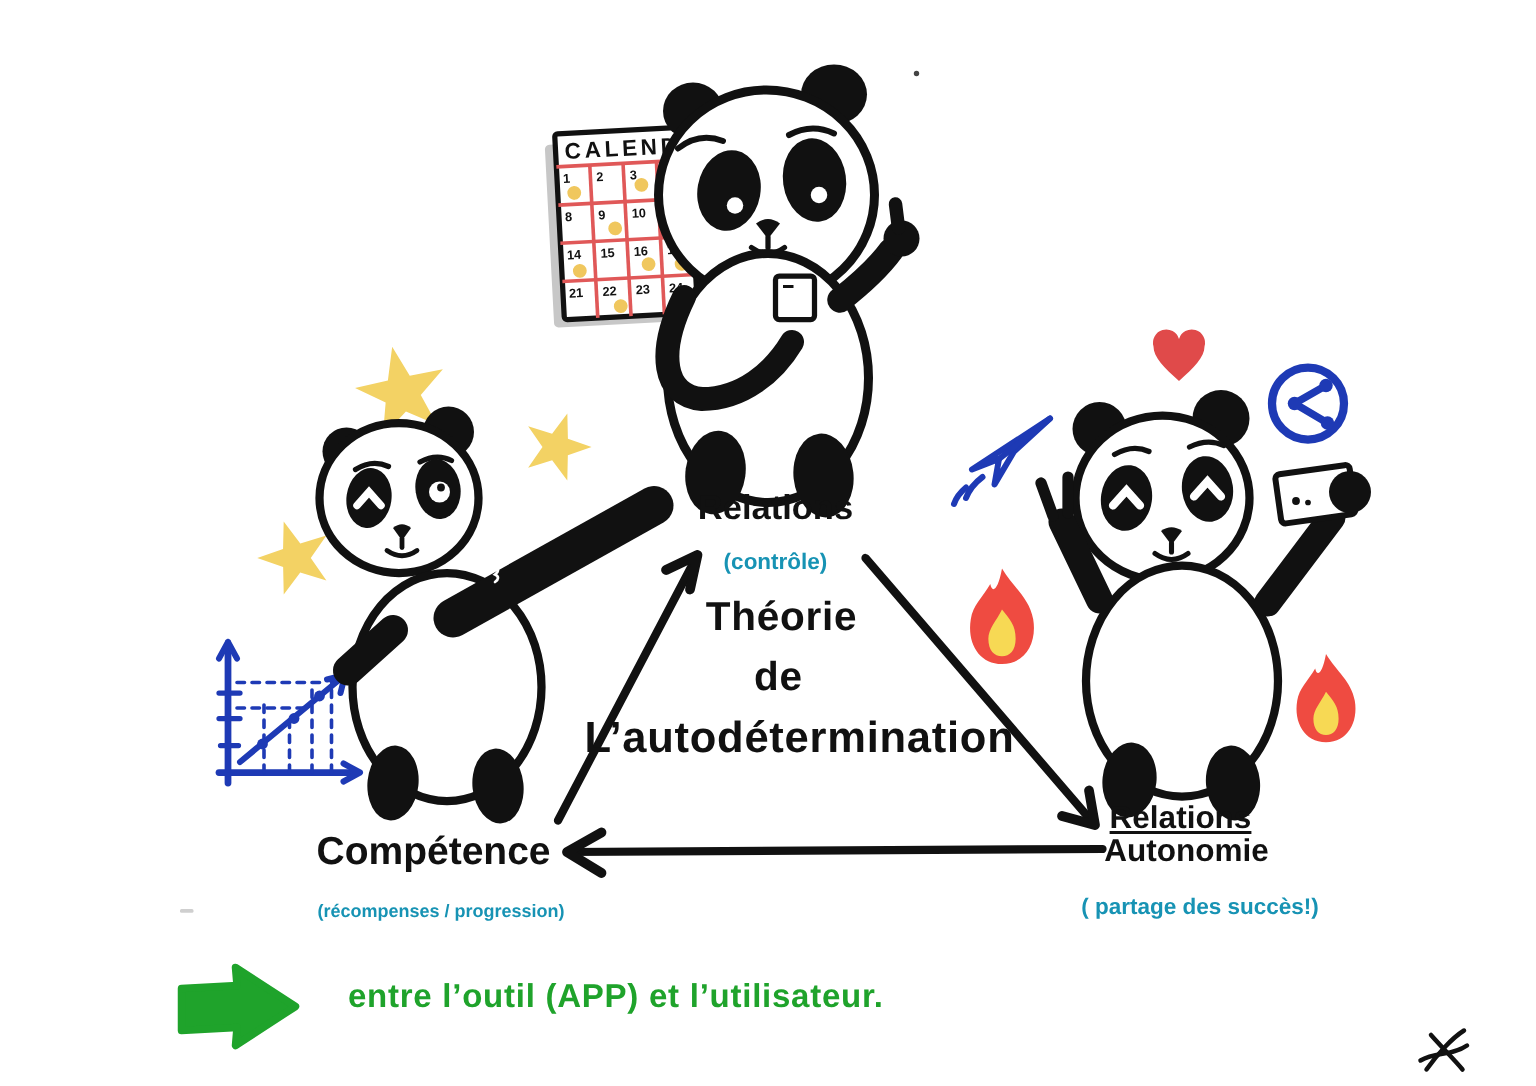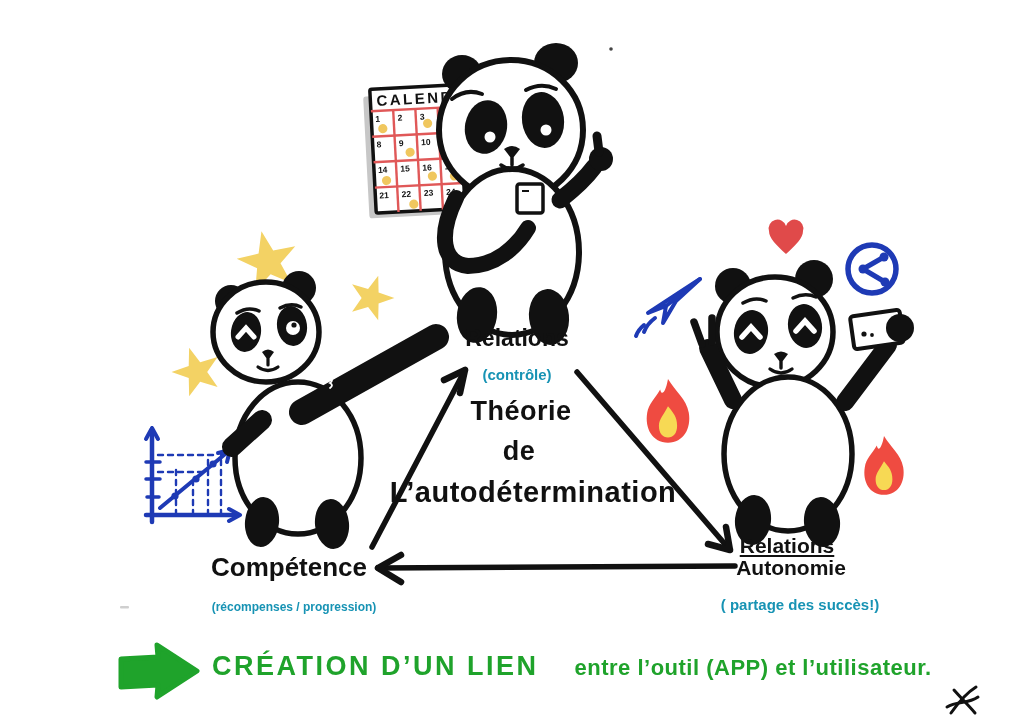--- a/index.html
+++ b/index.html
@@ -255,17 +255,16 @@
 <div class="lbl center-line" style="left:533px; top:476px; font-size:29px;">L’autodétermination</div>
 
 <div class="lbl" style="left:289px; top:552px; font-size:26px;">Compétence</div>
 <div class="lbl teal" style="left:294px; top:584px; font-size:12px;">(récompenses / progression)</div>
 
 <div class="lbl" style="left:787px; top:534px; font-size:21px;text-decoration:underline;">Relations</div>
 <div class="lbl" style="left:791px; top:556px; font-size:21px;">Autonomie</div>
 <div class="lbl teal" style="left:800px; top:580px; font-size:15px;text-align:center;">( partage des succès!)</div>
 
 <div class="footer-row">
-  <span class="footer-headline">CRÉATION D’UN LIEN</span>
   <span class="footer-detail">entre l’outil (APP) et l’utilisateur.</span>
 </div>
 
 </div>
 
 </body></html>

